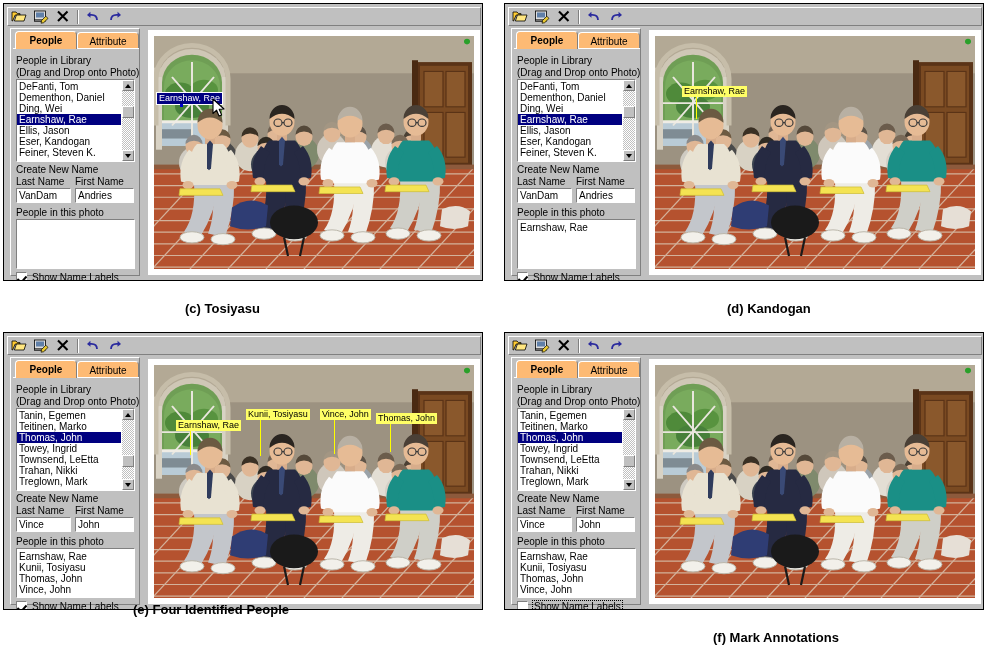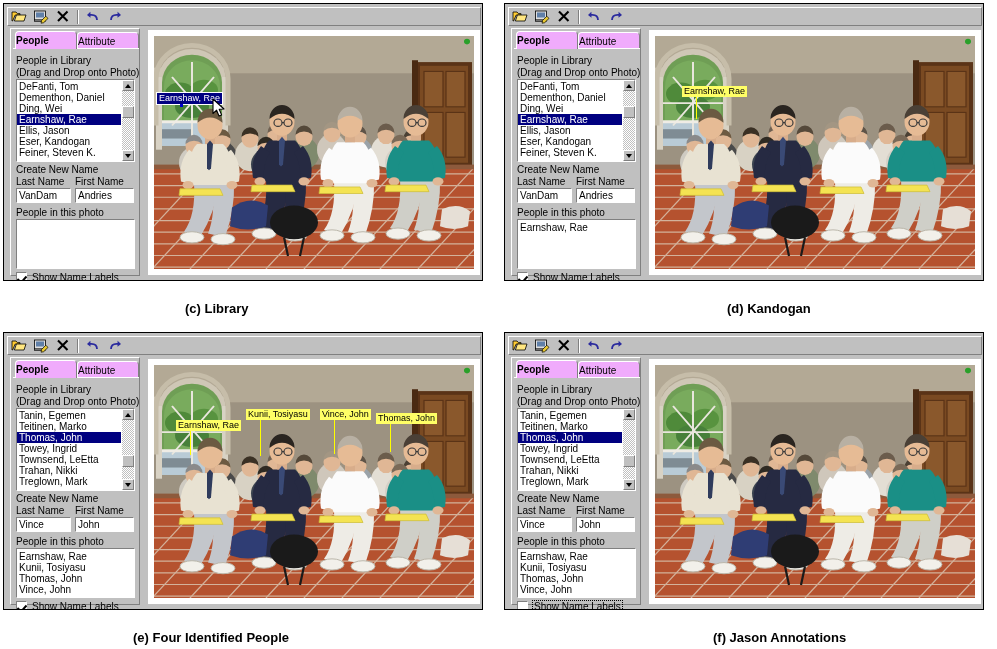--- a/index.html
+++ b/index.html
@@ -57,27 +57,27 @@
     border-top: 1px solid #ffffff;
     border-left: 1px solid #ffffff;
     border-bottom: 1px solid #808080;
     border-right: 1px solid #808080;
     box-sizing: border-box;
   }
   .tab {
     position: absolute;
     top: 0;
     height: 17px;
-    background: #f0abfc;
+    background: #fdba74;
     border-top: 1px solid #ffffff;
     border-left: 1px solid #ffffff;
     border-right: 1px solid #808080;
     border-radius: 4px 4px 0 0;
     font-size: 10px;
-    display: flex; align-items: center; justify-content: flex-start;
+    display: flex; align-items: center; justify-content: center;
     color: #000;
     box-sizing: border-box;
   }
   .tab.active { font-weight: bold; height: 18px; z-index: 3; }
   .tabline {
     position: absolute;
     height: 1px; background: #ffffff;
   }
 
   
@@ -477,21 +477,21 @@
             </svg>
           </div>
           <div class="chip drag" style="left:2px; top:56px;">Earnshaw, Rae</div>
           <div style="position:absolute; left:26px; top:68px; width:3px; height:3px; background:#0000cc; z-index:6;"></div>
           <div class="cursor" style="left:58px; top:62px; width:14px; height:20px;"><svg width="14" height="20" viewBox="0 0 14 20">
               <path d="M1 1 L1 15.5 L4.6 12.2 L7 18 L9.6 16.9 L7.2 11.3 L12 11 Z" fill="#ffffff" stroke="#000" stroke-width="1.1" stroke-linejoin="round"></path>
             </svg></div>
         </div>
       </div>
     </div>
-  <div class="caption" style="left:185px; top:301px;">(c) Library</div>
+  <div class="caption" style="left:185px; top:301px;">(c) Tosiyasu</div>
 
   <div class="panel" id="panel-d" style="left:504px; top:3px; width:480px; height:278px;">
       <div class="toolbar" style="left:3px; top:3px; width:474px; height:19px;">
         <div class="tb-btn">
           <span style="display:block;line-height:0;"><svg width="16" height="15" viewBox="0 0 16 15">
               <path d="M1 12V3h4l1.4 1.6H9V6H4.2L1.6 12z" fill="#ffcc33" stroke="#000" stroke-width="0.8"></path>
               <path d="M3.4 12h9.6l2-6H5.4z" fill="#ffe680" stroke="#000" stroke-width="0.8"></path>
             </svg></span>
         </div>
         <div class="tb-btn">
@@ -976,21 +976,21 @@
           <div class="chip yellow" style="left:22px; top:55px;">Earnshaw, Rae</div>
           <div class="chip-stem" style="left:106px; top:55px; height:36px;"></div>
           <div class="chip yellow" style="left:92px; top:44px;">Kunii, Tosiyasu</div>
           <div class="chip-stem" style="left:180px; top:55px; height:34px;"></div>
           <div class="chip yellow" style="left:166px; top:44px;">Vince, John</div>
           <div class="chip-stem" style="left:236px; top:59px; height:28px;"></div>
           <div class="chip yellow" style="left:222px; top:48px;">Thomas, John</div>
         </div>
       </div>
     </div>
-  <div class="caption" style="left:133px; top:630px;">(e) Four Identified People</div>
+  <div class="caption" style="left:133px; top:602px;">(e) Four Identified People</div>
 
   <div class="panel" id="panel-f" style="left:504px; top:332px; width:480px; height:278px;">
       <div class="toolbar" style="left:3px; top:3px; width:474px; height:19px;">
         <div class="tb-btn">
           <span style="display:block;line-height:0;"><svg width="16" height="15" viewBox="0 0 16 15">
               <path d="M1 12V3h4l1.4 1.6H9V6H4.2L1.6 12z" fill="#ffcc33" stroke="#000" stroke-width="0.8"></path>
               <path d="M3.4 12h9.6l2-6H5.4z" fill="#ffe680" stroke="#000" stroke-width="0.8"></path>
             </svg></span>
         </div>
         <div class="tb-btn">
@@ -1222,15 +1222,15 @@
               <path d="M78 184 q18 -14 36 -2 l-2 22 q-18 7 -36 0z" fill="#2f3d74"></path>
               <ellipse cx="140" cy="200" rx="24" ry="18" fill="#1a1a1a"></ellipse>
               <path d="M130 216 l4 20 M150 216 l-4 20" stroke="#1a1a1a" stroke-width="2.2"></path>
               <path d="M288 186 q16 -8 28 2 l-2 16 q-14 6 -28 0z" fill="#e6dfd6"></path>
               <circle cx="313" cy="6" r="3" fill="#2aa02a"></circle>
             </svg>
           </div>
         </div>
       </div>
     </div>
-  <div class="caption" style="left:713px; top:630px;">(f) Jason Annotations</div>
+  <div class="caption" style="left:713px; top:630px;">(f) Mark Annotations</div>
 
 </div>
 
 </body></html>

